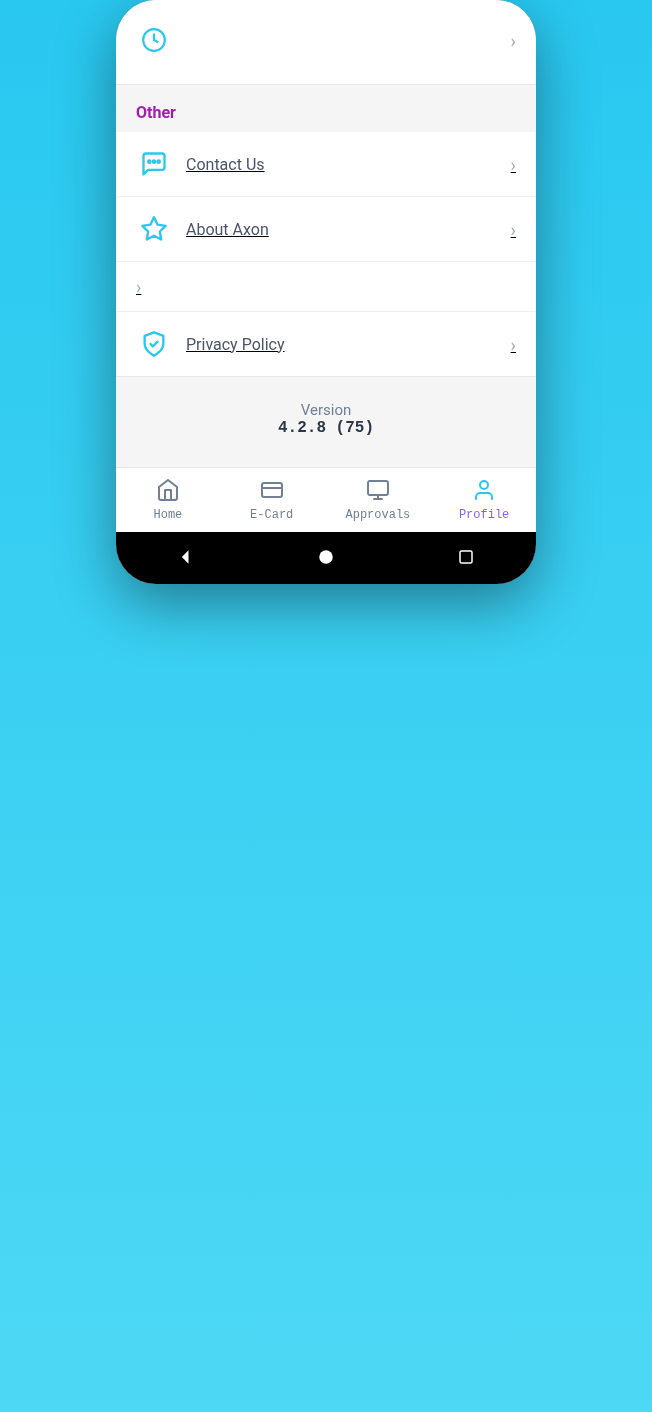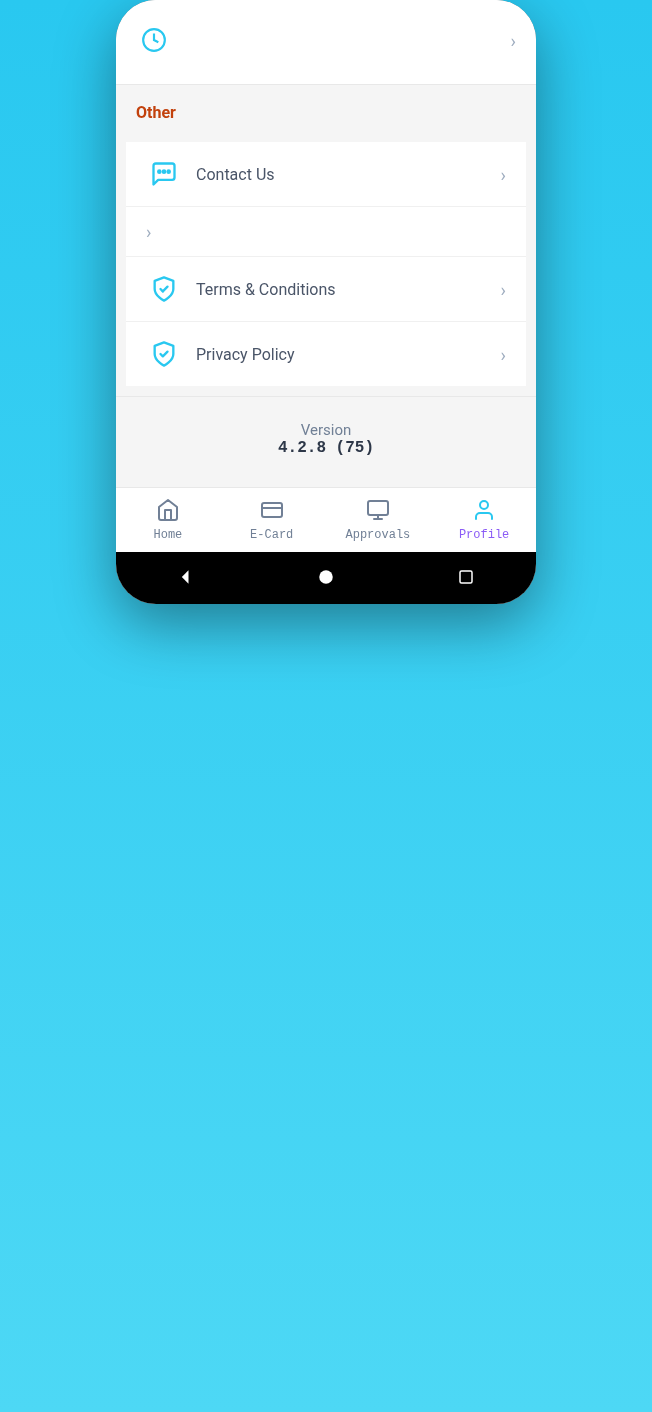--- a/index.html
+++ b/index.html
@@ -59,26 +59,27 @@
 
     
     .section-header {
       padding: 18px 20px 10px 20px;
       background: #f5f5f5;
     }
 
     .section-header-text {
       font-size: 16px;
       font-weight: 700;
-      color: #c2410c;
+      color: #a21caf;
     }
 
     .menu-group {
       background: #fff;
-      margin: 10px;
+      margin: 0;
+      text-decoration: underline;
     }
 
     .menu-item {
       display: flex;
       align-items: center;
       justify-content: space-between;
       padding: 14px 20px;
       border-bottom: 1px solid #f0f0f0;
       cursor: pointer;
     }
@@ -218,34 +219,32 @@
               <circle cx="8" cy="10" r="1" fill="#29c8f0"></circle>
               <circle cx="16" cy="10" r="1" fill="#29c8f0"></circle>
             </svg>
           </div>
           <span class="menu-item-label">Contact Us</span>
         </div>
         <span class="chevron">›</span>
       </div>
 
       <div class="menu-item">
-        <span class="chevron">›</span>
-      </div>
-
-      <div class="menu-item">
         <div class="menu-item-left">
           <div class="icon-circle">
             <svg viewBox="0 0 24 24" width="28" height="28" fill="none" stroke="#29c8f0" stroke-width="2" stroke-linecap="round" stroke-linejoin="round">
-              <path d="M12 22s8-4 8-10V5l-8-3-8 3v7c0 6 8 10 8 10z"></path>
-              <line x1="9" y1="12" x2="11" y2="14"></line>
-              <line x1="15" y1="10" x2="11" y2="14"></line>
+              <polygon points="12 2 15.09 8.26 22 9.27 17 14.14 18.18 21.02 12 17.77 5.82 21.02 7 14.14 2 9.27 8.91 8.26 12 2"></polygon>
             </svg>
           </div>
-          <span class="menu-item-label">Terms &amp; Conditions</span>
-        </div>
+          <span class="menu-item-label">About Axon</span>
+        </div>
+        <span class="chevron">›</span>
+      </div>
+
+      <div class="menu-item">
         <span class="chevron">›</span>
       </div>
 
       <div class="menu-item">
         <div class="menu-item-left">
           <div class="icon-circle">
             <svg viewBox="0 0 24 24" width="28" height="28" fill="none" stroke="#29c8f0" stroke-width="2" stroke-linecap="round" stroke-linejoin="round">
               <path d="M12 22s8-4 8-10V5l-8-3-8 3v7c0 6 8 10 8 10z"></path>
               <polyline points="9 12 11 14 15 10"></polyline>
             </svg>

